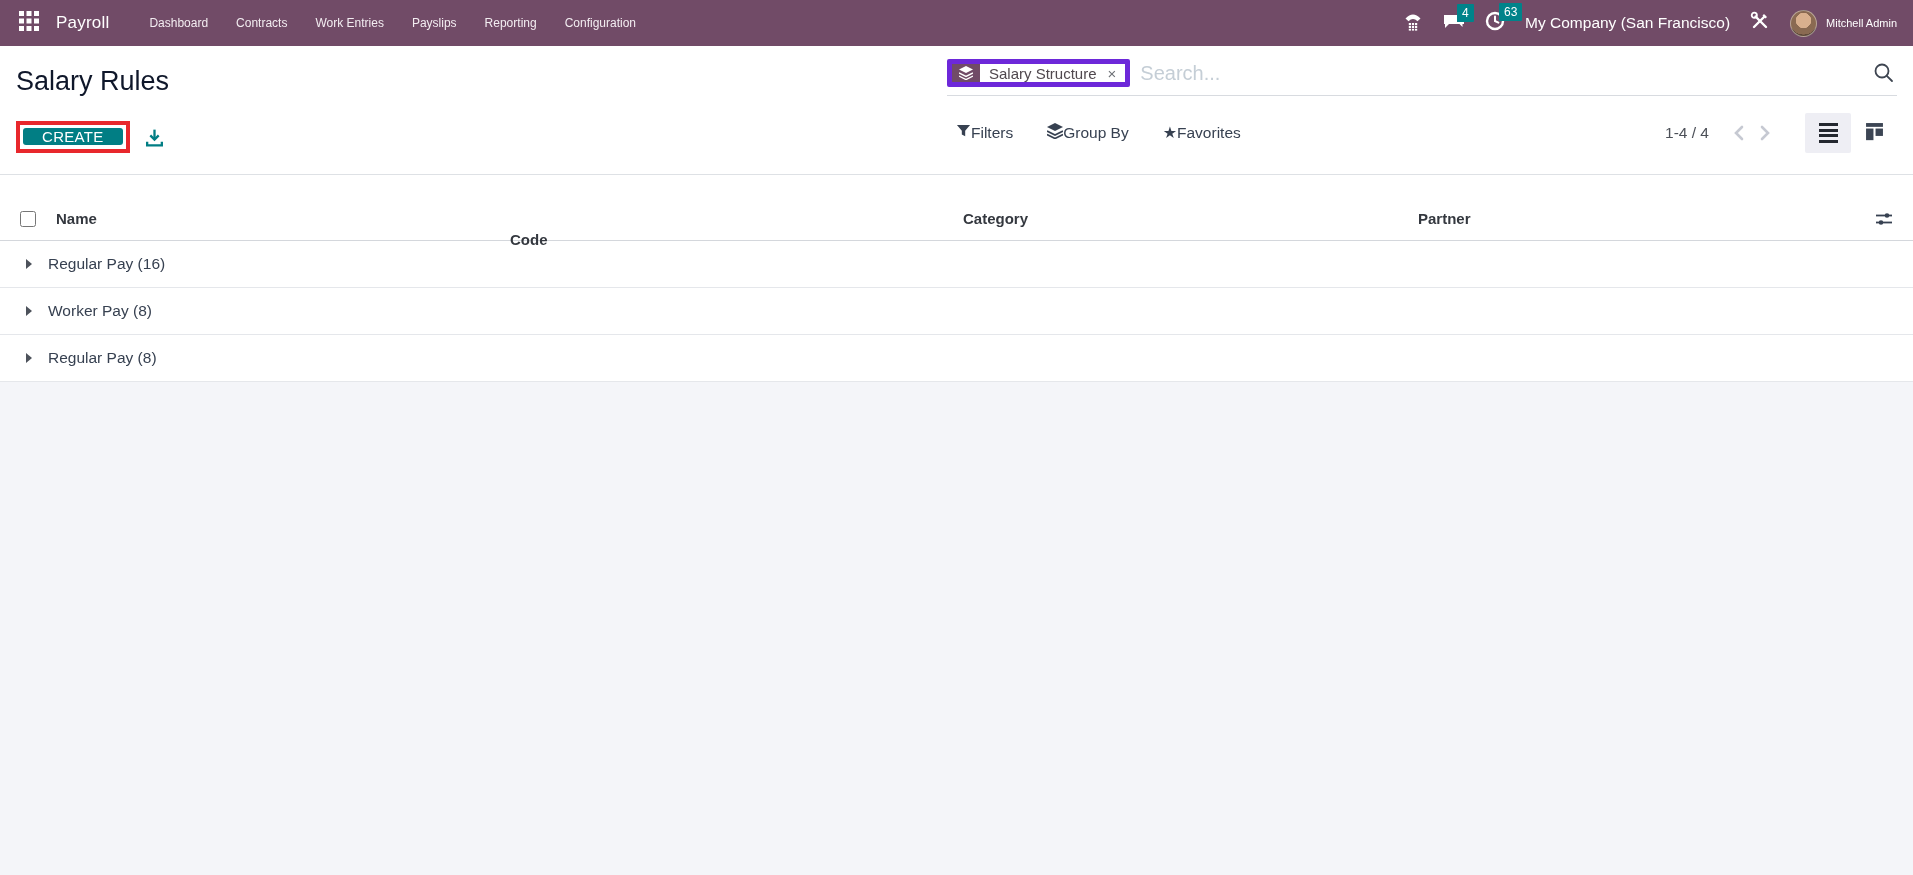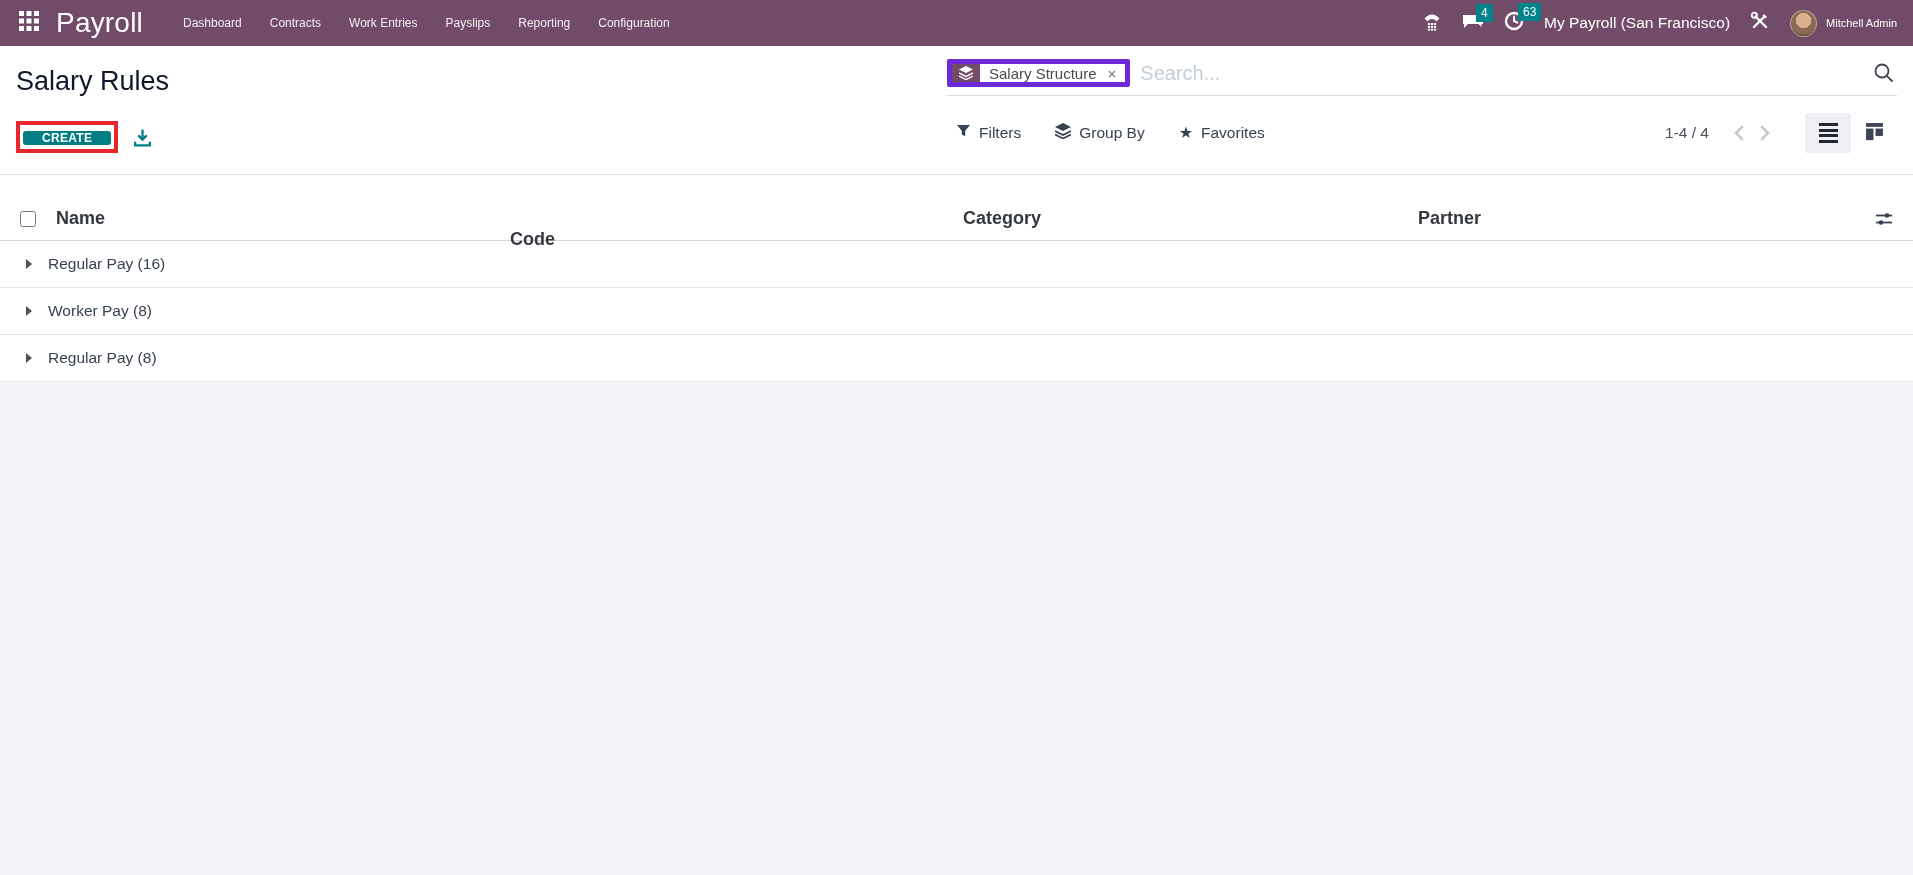--- a/index.html
+++ b/index.html
@@ -4,21 +4,21 @@
 <style>
   * { box-sizing: border-box; margin: 0; padding: 0; }
   html,body { width:1913px; height:875px; overflow:hidden;
     font-family:"Liberation Sans", sans-serif; background:#f4f5f9; color:#4c4f5a; }
 
   
   .navbar { height:46px; background:#714B67; display:flex; align-items:center;
     padding:0 16px; color:#fff; }
   .apps-btn { width:26px; height:26px; display:flex; align-items:center; justify-content:center;
     cursor:pointer; margin-right:14px; }
-  .brand { font-size:28px; margin-right:26px; cursor:pointer; letter-spacing:.2px; }
+  .brand { font-size:17px; margin-right:26px; cursor:pointer; letter-spacing:.2px; }
   .nav-menu { display:flex; align-items:center; height:100%; }
   .nav-item { padding:0 14px; font-size:12px; line-height:46px; cursor:pointer; color:#f3edf1; }
   .nav-right { margin-left:auto; display:flex; align-items:center; gap:20px; }
   .nav-icon-btn { position:relative; display:flex; align-items:center; cursor:pointer; }
   .badge { position:absolute; top:-8px; left:14px; background:#00838A; color:#fff;
     font-size:12px; line-height:1; padding:3px 5px; border-radius:1px; }
   .company { font-size:15.5px; cursor:pointer; white-space:nowrap; }
   .user { display:flex; align-items:center; gap:9px; cursor:pointer; }
   .avatar { width:27px; height:27px; border-radius:50%;
     background:radial-gradient(circle at 50% 38%, #d9b08e 0 38%, #8a6a52 39% 70%, #5f4a3a 71%);
@@ -36,46 +36,46 @@
   .facet-icon { width:28px; background:#714B67; display:flex; align-items:center; justify-content:center; }
   .facet-label { display:flex; align-items:center; padding:0 9px; font-size:15px; color:#50484e; background:#fff; }
   .facet-remove { display:flex; align-items:center; padding:0 9px 0 2px; font-size:15px; color:#6e7177; background:#fff; cursor:pointer; }
   .search-input { flex:1; border:0; outline:none; font-size:20px; padding:0 10px; color:#4c4f5a;
     font-family:"Liberation Sans", sans-serif; background:transparent; }
   .search-input::placeholder { color:#c5ced6; }
   .search-icon-btn { cursor:pointer; display:flex; align-items:center; padding-right:2px; }
 
   .cp-row2 { display:flex; align-items:center; height:54px; margin-top:4px; }
   .create-highlight { border:4px solid #E8272C; padding:3px; display:inline-block; }
-  .btn-create { background:#017E84; color:#fff; border:0; font-size:12px; font-weight:700;
+  .btn-create { background:#017E84; color:#fff; border:0; font-size:15px; font-weight:400;
     letter-spacing:.3px; padding:0 19px; border-radius:3px; cursor:pointer;
     font-family:"Liberation Sans", sans-serif; }
   .download-btn { margin-left:14px; cursor:pointer; display:flex; align-items:center; }
 
   .search-actions { position:absolute; left:956px; top:64px; height:46px;
     display:flex; align-items:center; gap:34px; }
-  .sa-item { display:flex; align-items:center; gap:8px; font-size:15.5px; color:#374151; cursor:pointer; }
+  .sa-item { display:flex; align-items:center; gap:0; font-size:15.5px; color:#374151; cursor:pointer; }
   .sa-item .star { font-size:16px; line-height:1; color:#374151; }
 
   .pager-area { position:absolute; right:16px; top:64px; height:46px; display:flex; align-items:center; }
   .pager-text { font-size:15.5px; color:#4c5058; margin-right:16px; }
   .pg-btn { cursor:pointer; display:flex; align-items:center; padding:0 7px; }
   .switcher { display:flex; margin-left:26px; }
   .sw-btn { width:46px; height:40px; display:flex; align-items:center; justify-content:center; cursor:pointer; border-radius:2px; }
   .sw-btn.active { background:#eeeef4; }
   .bars { display:flex; flex-direction:column; gap:2.5px; }
   .bars span { width:19px; height:3.2px; background:#23272f; display:block; }
 
   
   .list { background:#fff; }
   .list-header { display:flex; align-items:center; height:44px; margin-top:22px;
     border-bottom:1px solid #d4d7dc; }
   .col-check { width:56px; padding-left:20px; display:flex; align-items:center; }
   .col-check input { width:16px; height:16px; accent-color:#017E84; cursor:pointer; }
-  .th { font-size:18px; font-weight:700; color:#34383f; cursor:pointer; }
+  .th { font-size:15px; font-weight:700; color:#34383f; cursor:pointer; }
   .col-name { width:454px; }
   .col-code { width:453px;margin-top:42px; }
   .col-category { width:455px; }
   .col-partner { flex:1; }
   .col-options { width:56px; display:flex; justify-content:flex-end; padding-right:20px; cursor:pointer; }
 
   .group-row { display:flex; align-items:center; height:47px; border-bottom:1px solid #e5e7eb;
     cursor:pointer; background:#fff; }
   .caret { width:0; height:0; border-left:6px solid #4d525b; border-top:5px solid transparent;
     border-bottom:5px solid transparent; margin-left:26px; }
@@ -141,21 +141,21 @@
     </div>
     <div class="nav-icon-btn">
       <span>
         <svg width="20" height="20" viewBox="0 0 20 20">
           <circle cx="10" cy="10" r="8" fill="none" stroke="#ffffff" stroke-width="2.4"></circle>
           <path d="M10 5.5 V10 L13.4 11.6" fill="none" stroke="#ffffff" stroke-width="2" stroke-linecap="round"></path>
         </svg>
       </span>
       <span class="badge">63</span>
     </div>
-    <div class="company">My Payroll (San Francisco)</div>
+    <div class="company">My Company (San Francisco)</div>
     <div class="nav-icon-btn">
       <span>
         <svg width="20" height="20" viewBox="0 0 20 20">
           <path d="M4 16 L14.5 5.5" stroke="#ffffff" stroke-width="2.4" stroke-linecap="round"></path>
           <path d="M14 3 L17 6 L15.5 7.5 L12.5 4.5 Z" fill="#ffffff"></path>
           <path d="M5.5 5.5 L16 16" stroke="#ffffff" stroke-width="2.4" stroke-linecap="round"></path>
           <circle cx="4.3" cy="4.3" r="2.6" fill="none" stroke="#ffffff" stroke-width="1.8"></circle>
         </svg>
       </span>
     </div>

